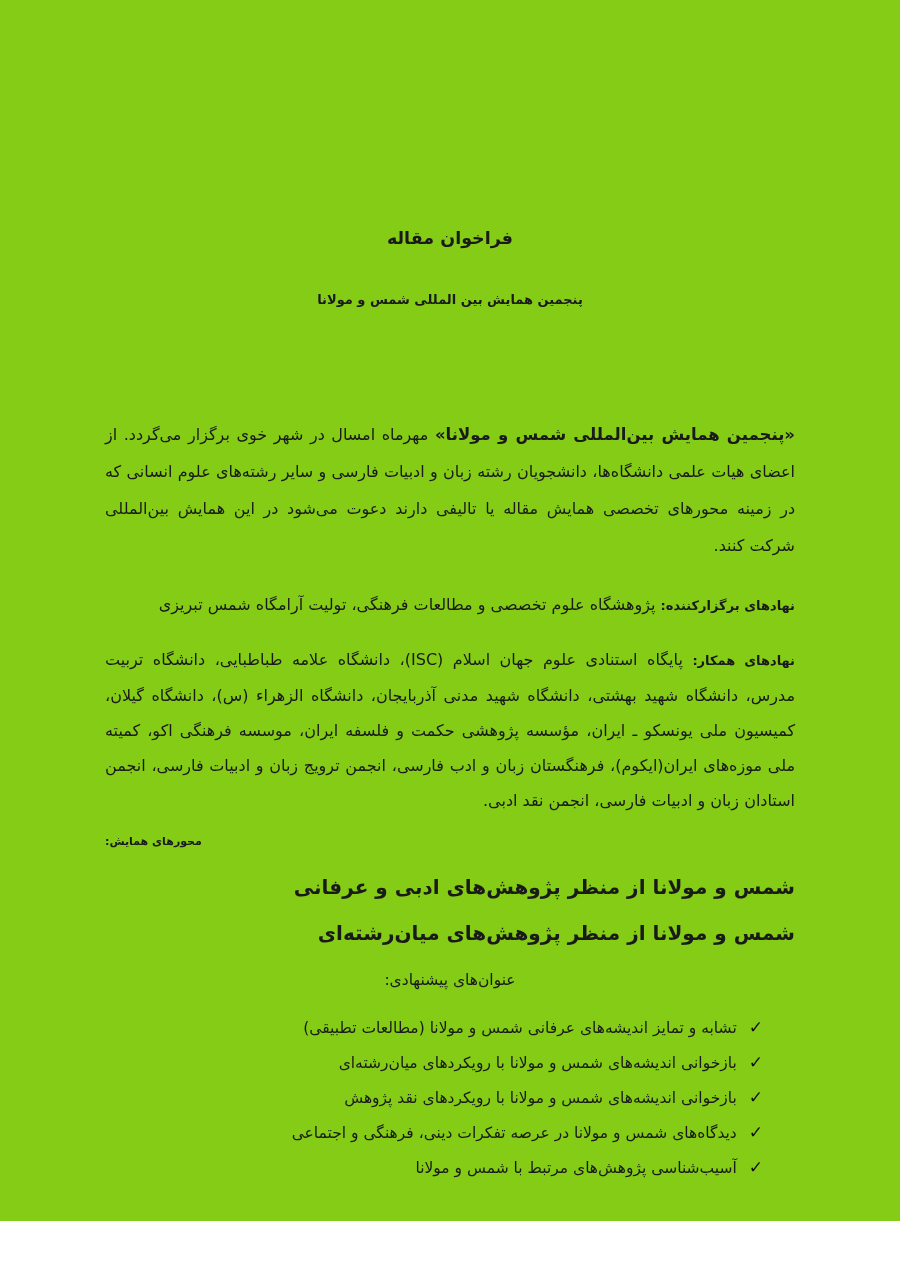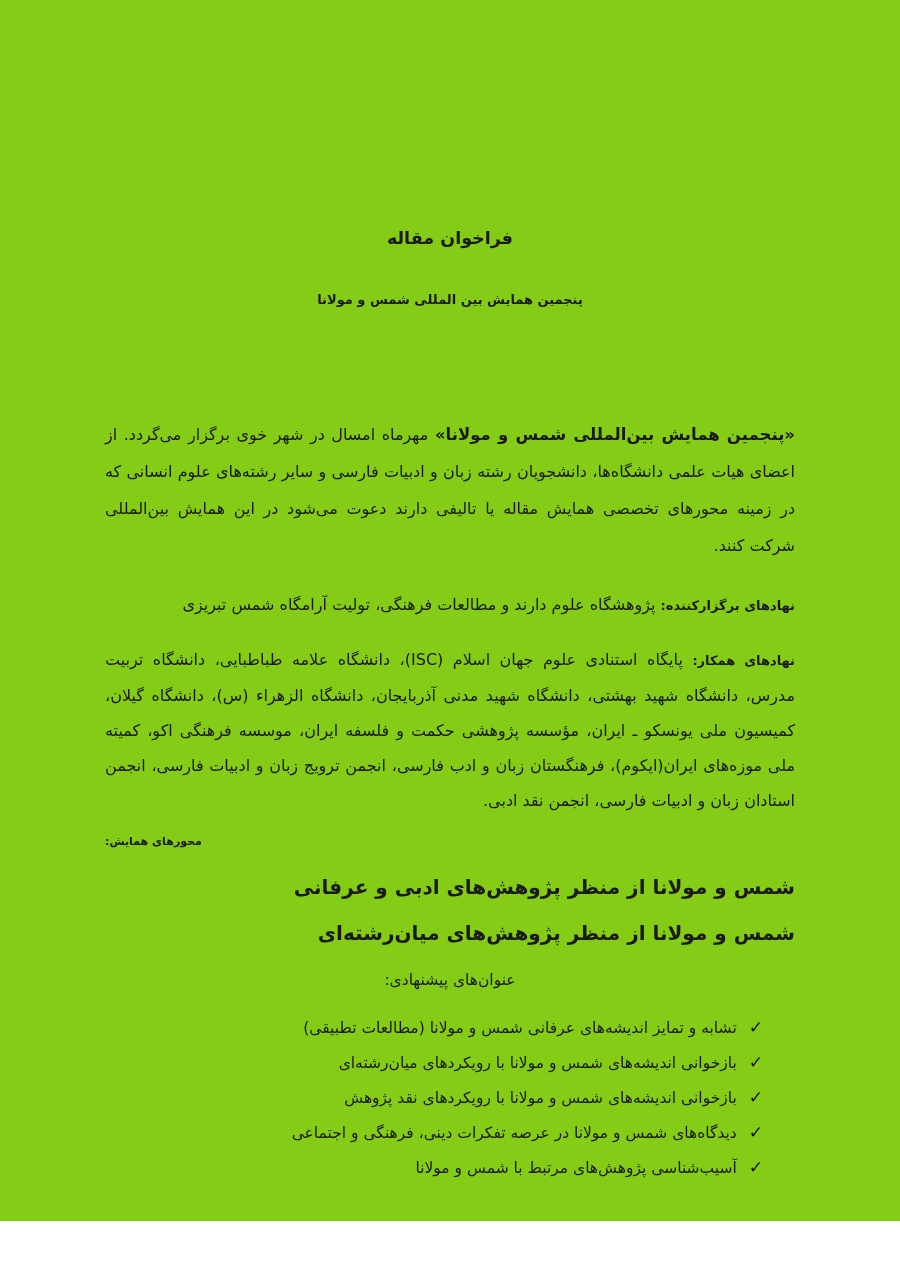--- a/index.html
+++ b/index.html
@@ -105,21 +105,21 @@
 <body>
 
 <div class="page">
 
   <div class="abs rtl doc-title">فراخوان مقاله</div>
 
   <div class="abs rtl doc-subtitle">پنجمین همایش بین المللی شمس و مولانا</div>
 
   <div class="abs rtl intro-para"><b>«پنجمین همایش بین‌المللی شمس و مولانا»</b><span> مهرماه امسال در شهر خوی برگزار می‌گردد. از اعضای هیات علمی دانشگاه‌ها، دانشجویان رشته زبان و ادبیات فارسی و سایر رشته‌های علوم انسانی که در زمینه محورهای تخصصی همایش مقاله یا تالیفی دارند دعوت می‌شود در این همایش بین‌المللی شرکت کنند.</span></div>
 
-  <div class="abs rtl organizers-line"><span class="label-bold">نهادهای برگزارکننده:</span><span> پژوهشگاه علوم دارند و مطالعات فرهنگی، تولیت آرامگاه شمس تبریزی</span></div>
+  <div class="abs rtl organizers-line"><span class="label-bold">نهادهای برگزارکننده:</span><span> پژوهشگاه علوم تخصصی و مطالعات فرهنگی، تولیت آرامگاه شمس تبریزی</span></div>
 
   <div class="abs rtl partners-para"><span class="label-bold">نهادهای همکار:</span><span> پایگاه استنادی علوم جهان اسلام (ISC)، دانشگاه علامه طباطبایی، دانشگاه تربیت مدرس، دانشگاه شهید بهشتی، دانشگاه شهید مدنی آذربایجان، دانشگاه الزهراء (س)، دانشگاه گیلان، کمیسیون ملی یونسکو ـ ایران، مؤسسه پژوهشی حکمت و فلسفه ایران، موسسه فرهنگی اکو، کمیته ملی موزه‌های ایران(ایکوم)، فرهنگستان زبان و ادب فارسی، انجمن ترویج زبان و ادبیات فارسی، انجمن استادان زبان و ادبیات فارسی، انجمن نقد ادبی.</span></div>
 
   <div class="abs rtl themes-header">محورهای همایش:</div>
 
   <div class="theme-line theme-line-1 rtl">شمس و مولانا از منظر پژوهش‌های ادبی و عرفانی</div>
 
   <div class="theme-line theme-line-2 rtl">شمس و مولانا از منظر پژوهش‌های میان‌رشته‌ای</div>
 
   <div class="abs rtl suggested-label">عنوان‌های پیشنهادی:</div>

